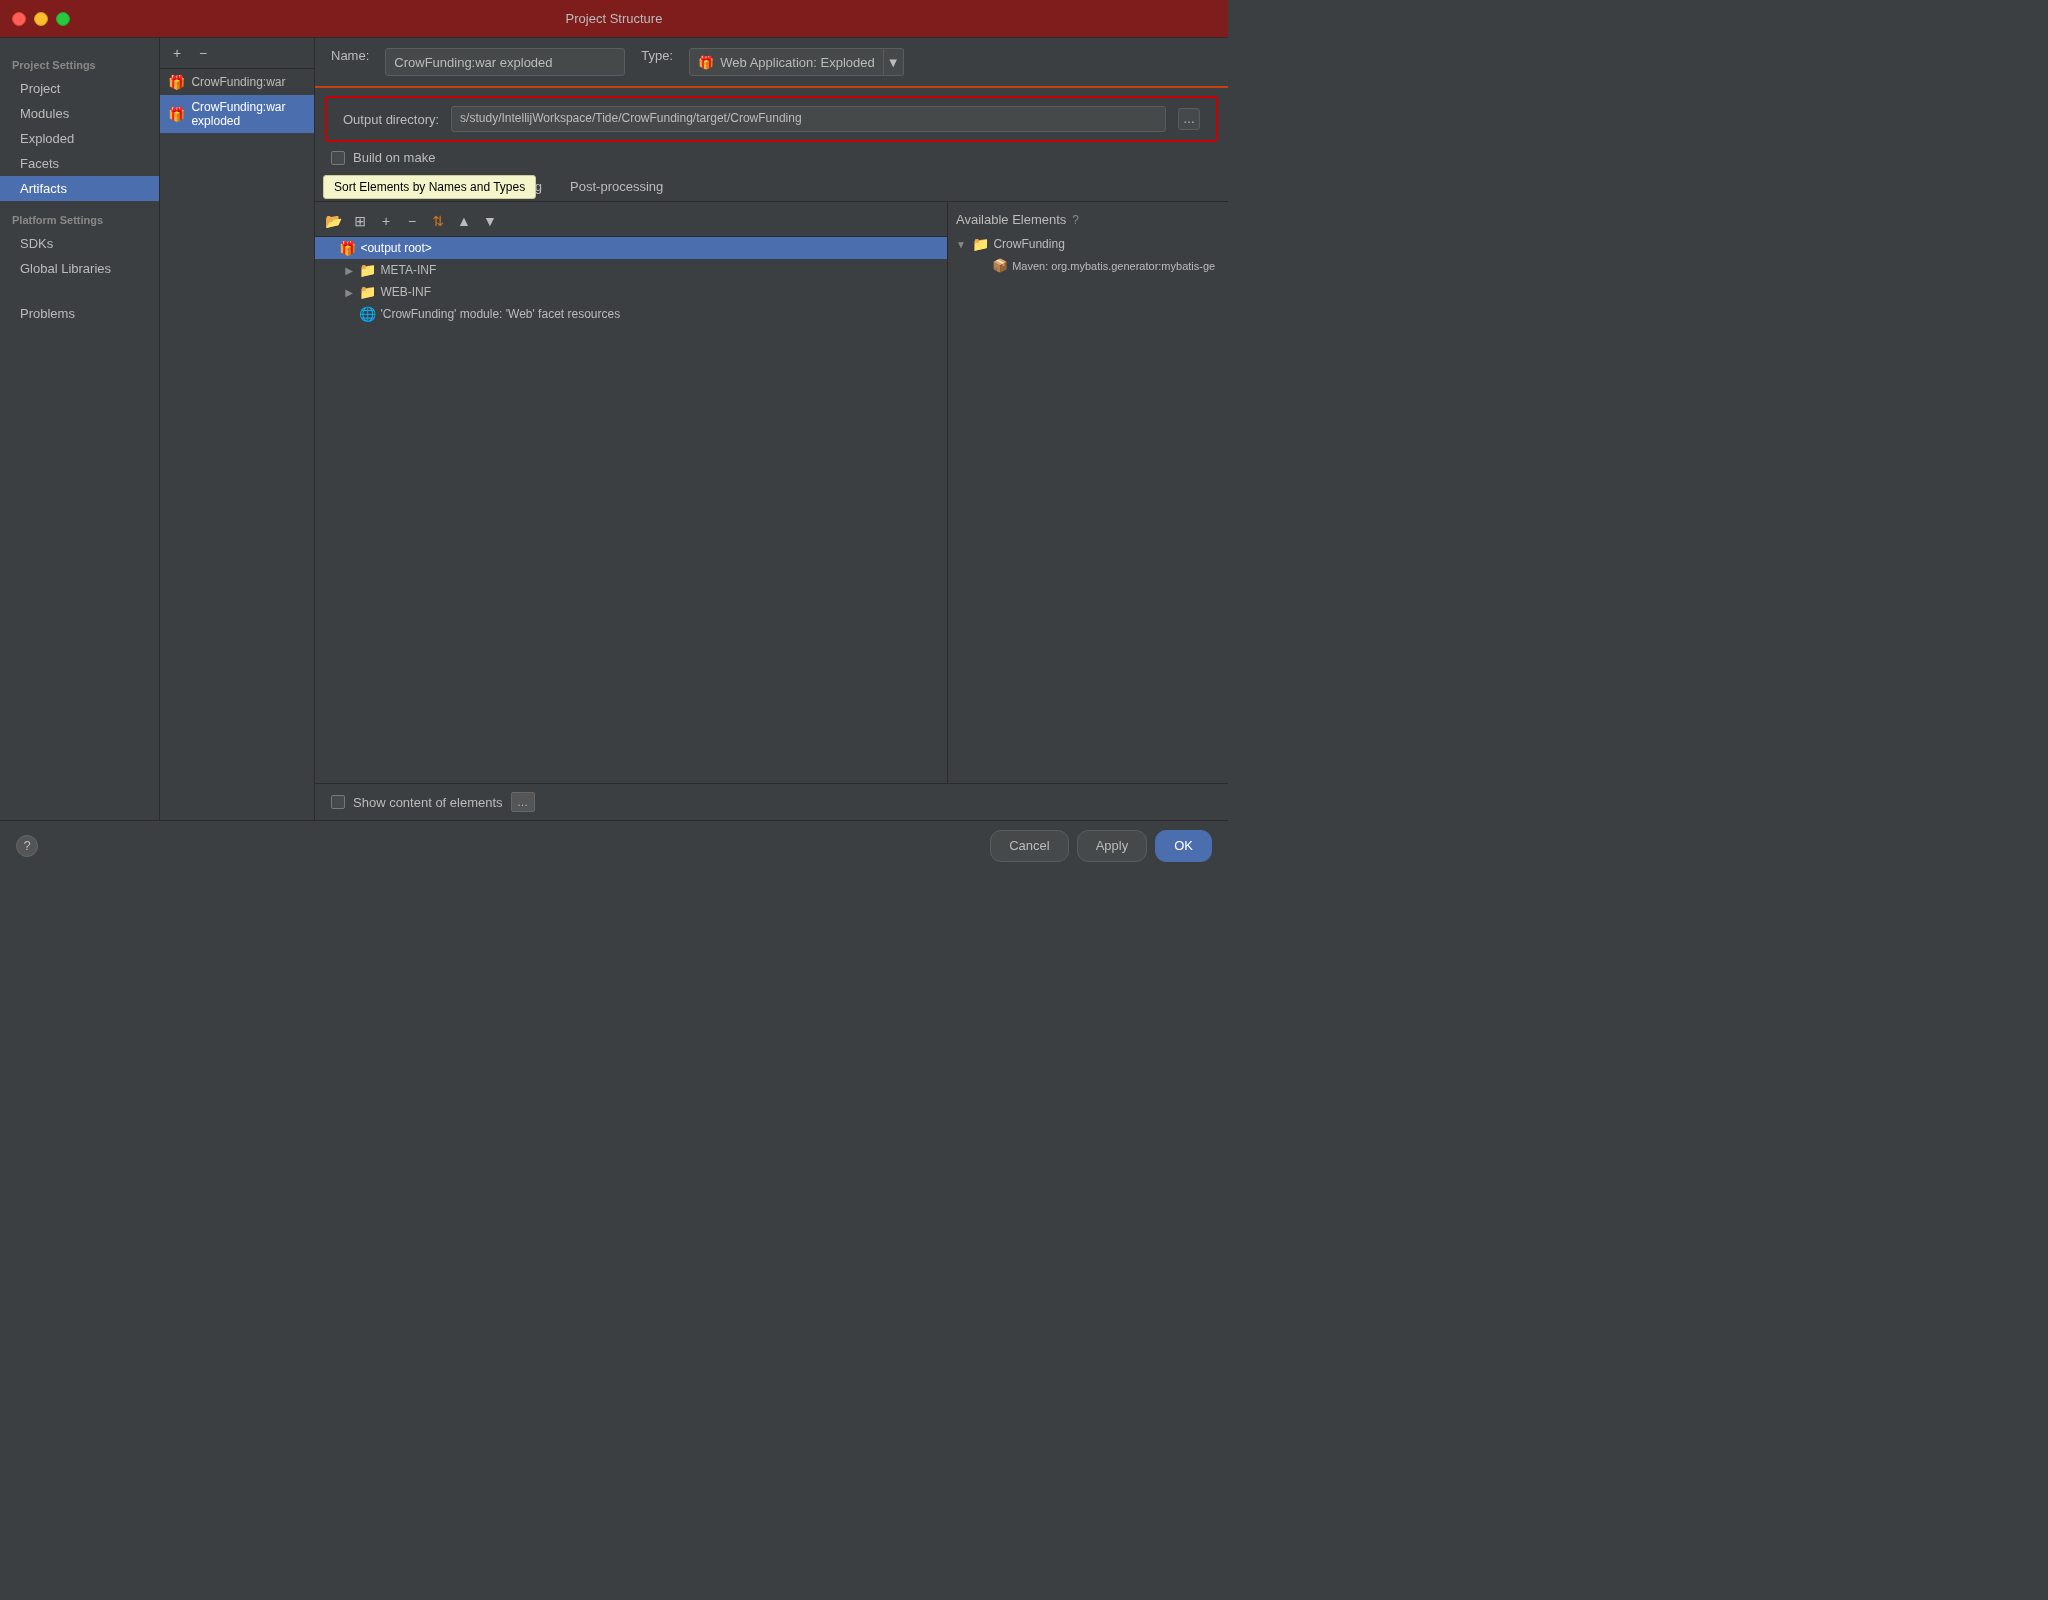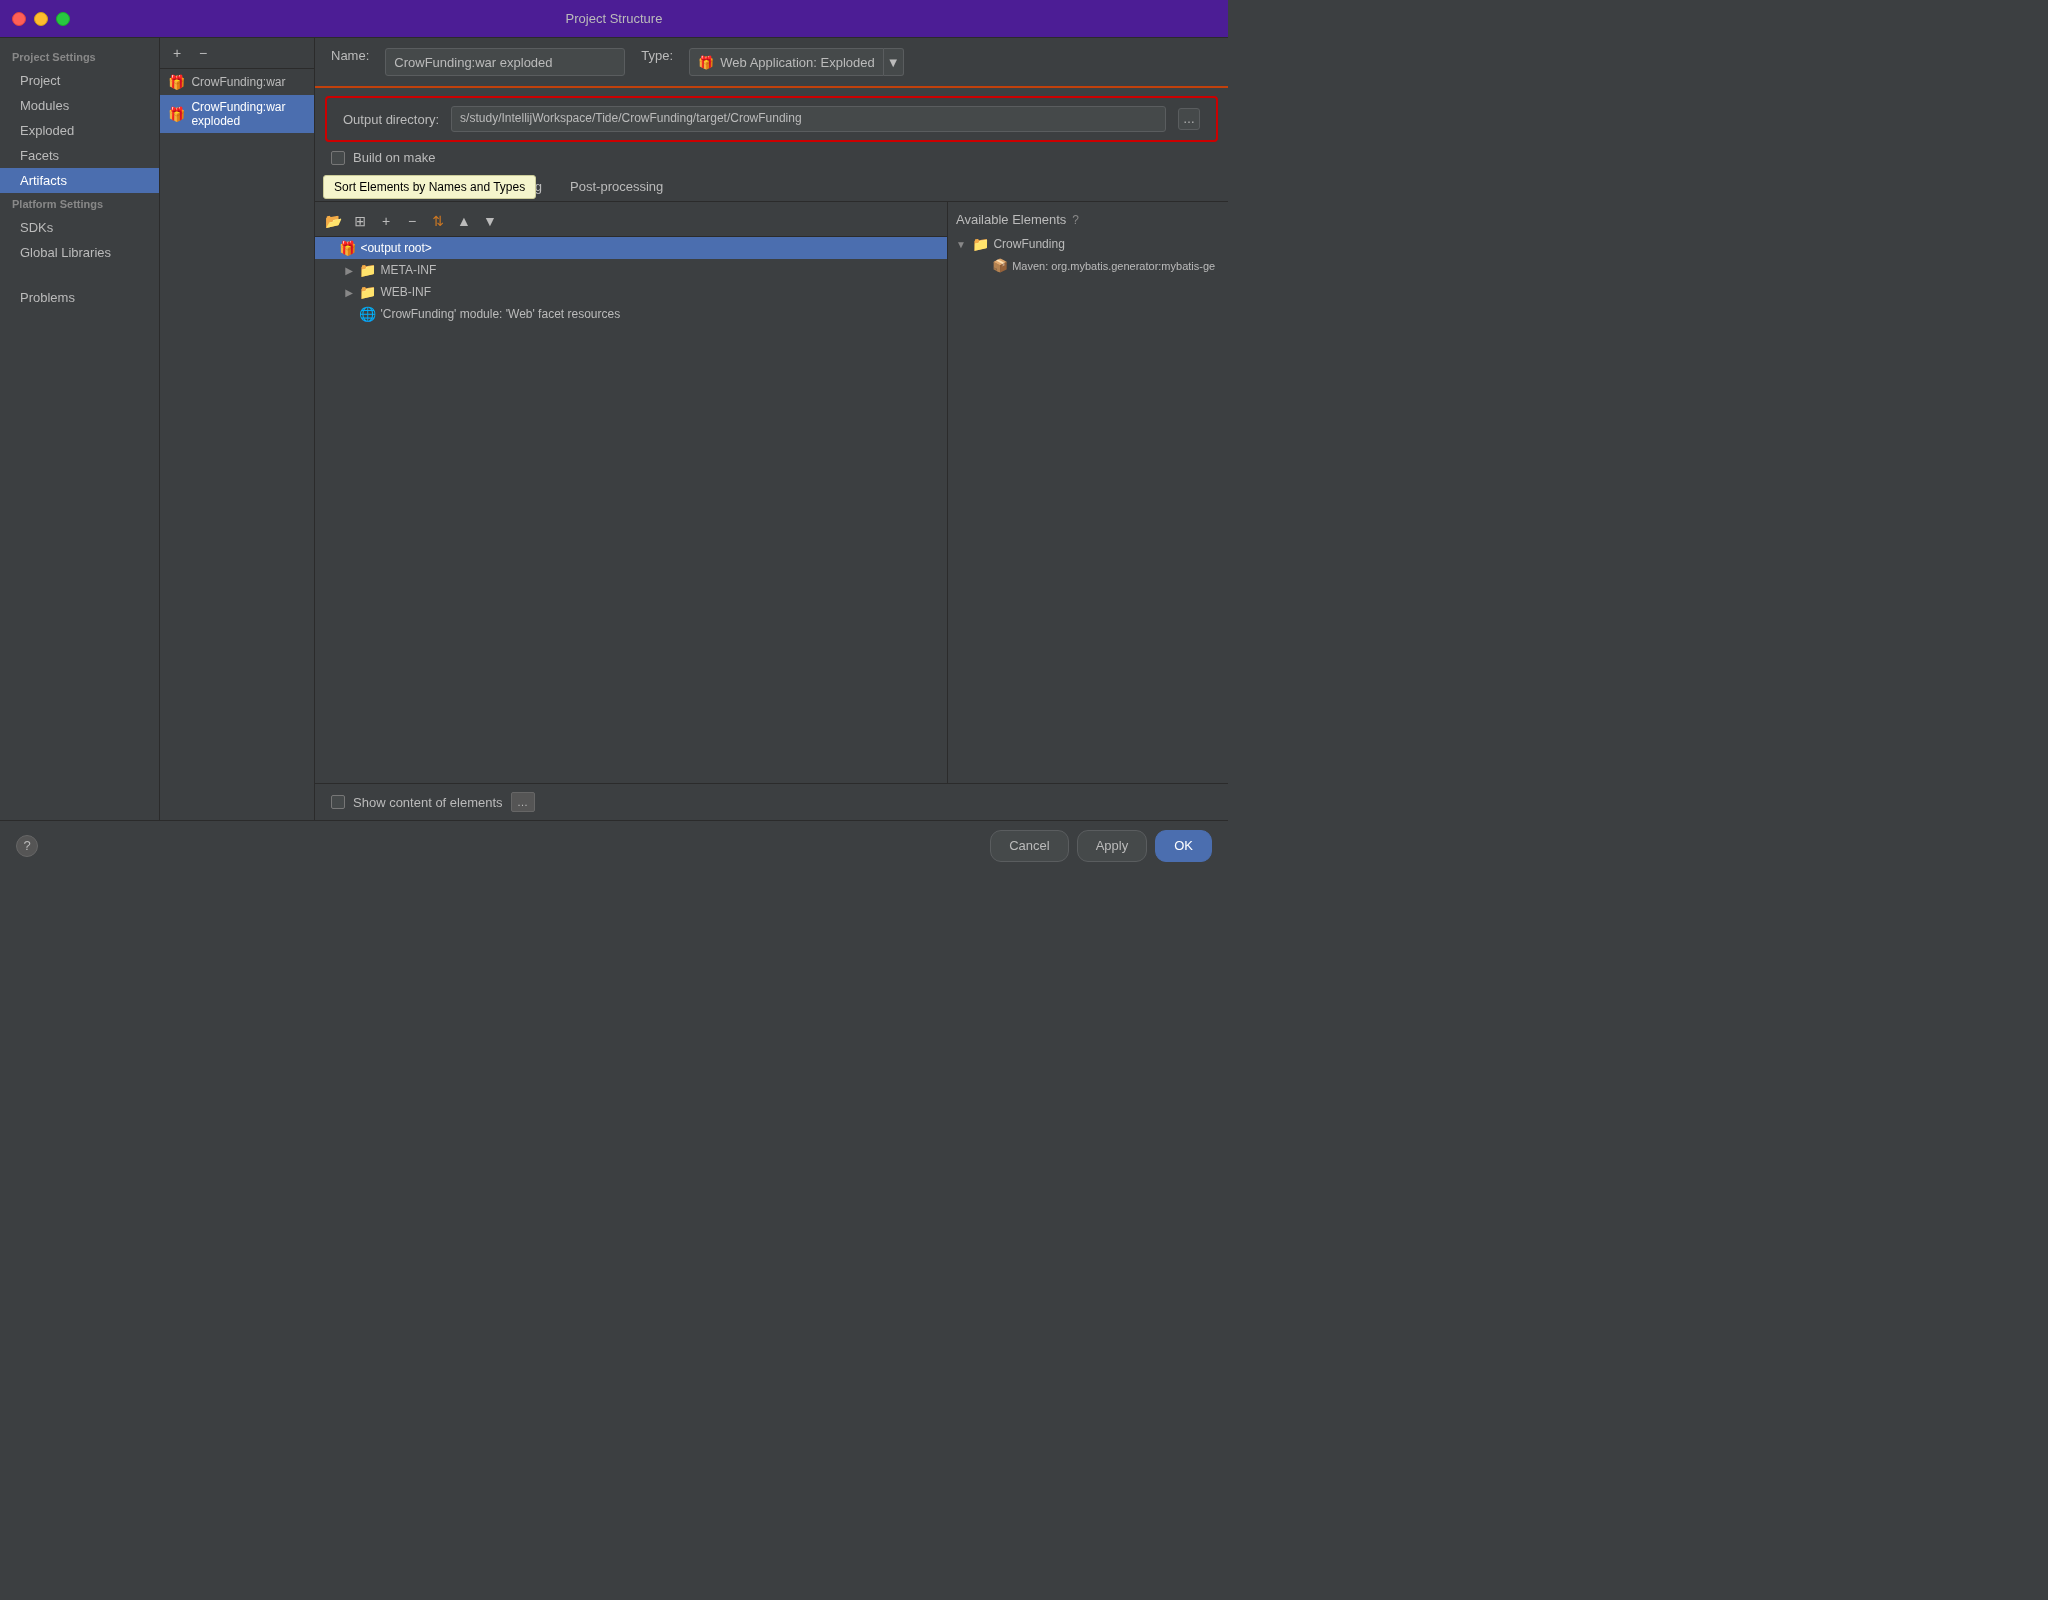--- a/index.html
+++ b/index.html
@@ -9,21 +9,21 @@
       background: #3c3f41;
       color: #bbbbbb;
       width: 1228px;
       height: 870px;
       overflow: hidden;
       position: relative;
     }
 
     
     .title-bar {
-      background: #4c1d95;
+      background: #7f1d1d;
       height: 38px;
       display: flex;
       align-items: center;
       justify-content: center;
       position: relative;
       border-bottom: 1px solid #2b2b2b;
     }
     .title-bar-buttons {
       position: absolute;
       left: 12px;
@@ -69,21 +69,21 @@
     .sidebar-item.active {
       background: #4b6eaf;
       color: #ffffff;
     }
     .sidebar-item.section-header {
       padding-left: 12px;
       color: #888888;
       font-size: 11px;
       font-weight: 600;
       cursor: default;
-      margin-top: 0;
+      margin-top: 8px;
     }
 
     
     .artifacts-panel {
       width: 155px;
       background: #3c3f41;
       border-right: 1px solid #2b2b2b;
       flex-shrink: 0;
       display: flex;
       flex-direction: column;

